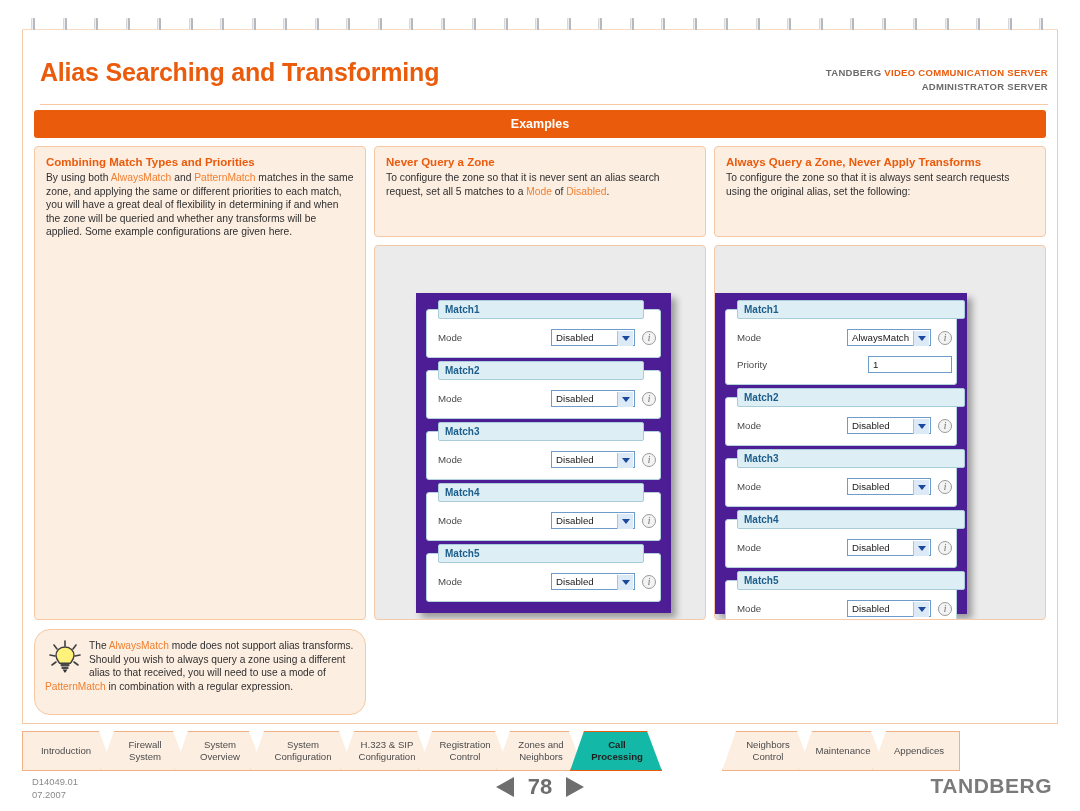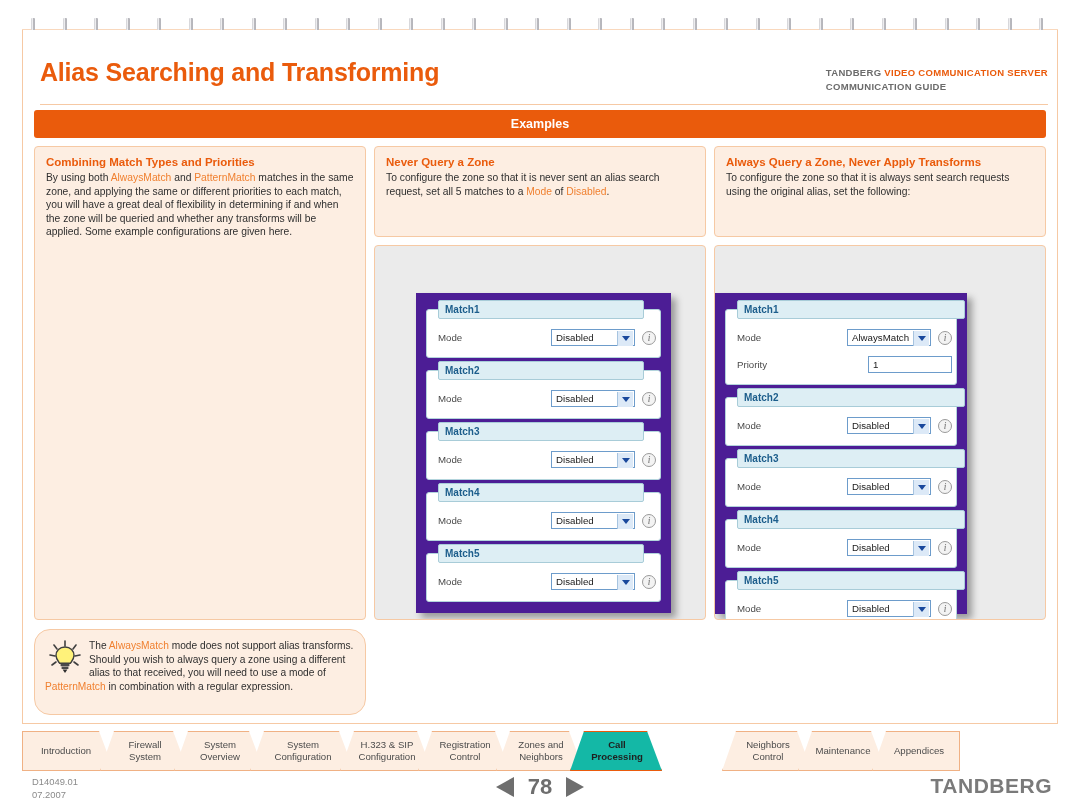--- a/index.html
+++ b/index.html
@@ -42,21 +42,21 @@
   
   .header {
     position: absolute;
     left: 40px; top: 58px; width: 1008px; height: 44px;
   }
   .page-title {
     position: absolute; left: 0; top: 0;
     font-size: 25px; font-weight: bold; color: #ea5b0c;
     letter-spacing: -0.2px;
   }
-  .brandline { position: absolute; right: 0; top: 9px; text-align: left; line-height: 12px; }
+  .brandline { position: absolute; right: 0; top: 9px; text-align: right; line-height: 12px; }
   .brand-row1 { font-size: 9.5px; font-weight: bold; color: #6b6b6b; letter-spacing: .3px; }
   .brand-row1 .vcs { color: #ea5b0c; }
   .brand-row2 { font-size: 9.5px; font-weight: bold; color: #6b6b6b; letter-spacing: .3px; margin-top: 2px; }
   .header-rule {
     position: absolute; left: 40px; top: 104px; width: 1008px; height: 1px;
     background: #f6c9a4;
   }
 
   
   .examples-banner {
@@ -296,21 +296,21 @@
 
 <div class="page-frame"></div>
 
 <div class="header">
   <div class="page-title">Alias Searching and Transforming</div>
   <div class="brandline">
     <div class="brand-row1">
       <span>TANDBERG</span>
       <span class="vcs">VIDEO COMMUNICATION SERVER</span>
     </div>
-    <div class="brand-row2">COMMUNICATION GUIDE</div>
+    <div class="brand-row2">ADMINISTRATOR SERVER</div>
   </div>
 </div>
 <div class="header-rule"></div>
 
 <div class="examples-banner">
   <span>Examples</span>
 </div>
 
 <div class="cols">
 

